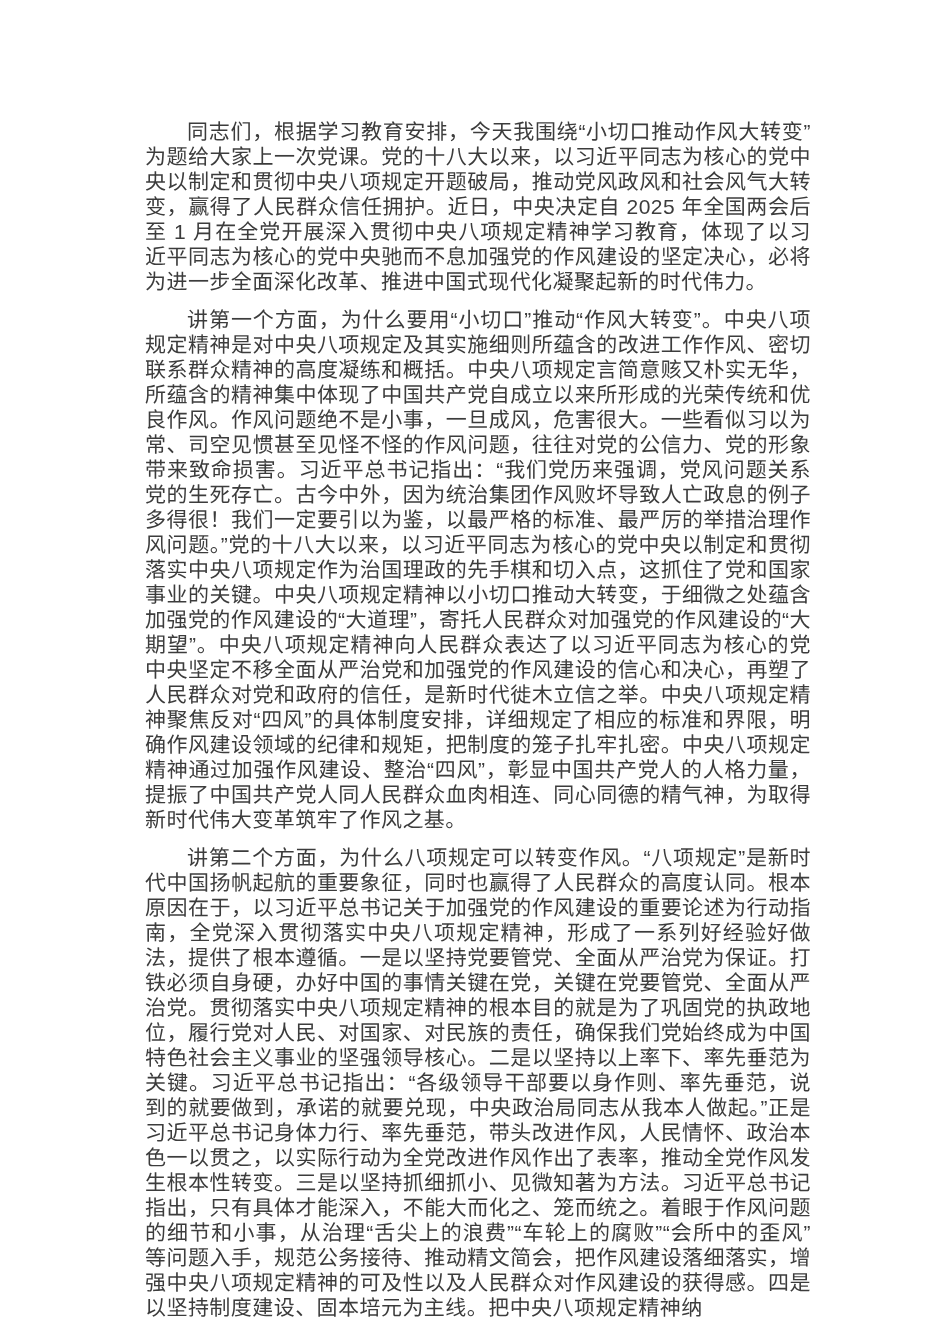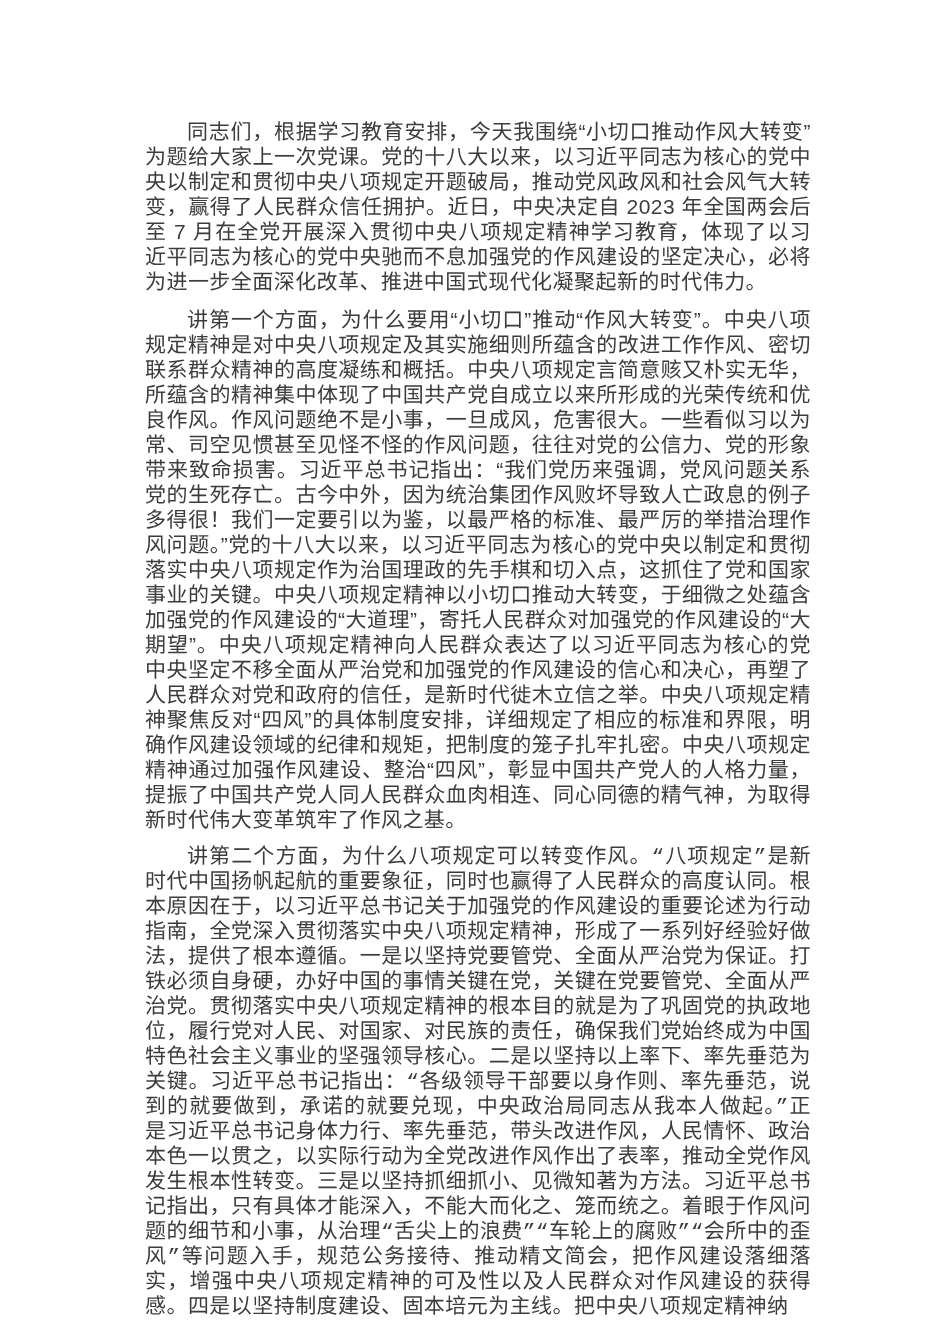--- a/index.html
+++ b/index.html
@@ -31,24 +31,24 @@
     line-height: 25px;
     letter-spacing: 0.45px;
     color: #3c3c3c;
     text-align: justify;
     text-justify: inter-ideograph;
     text-indent: 2em;
     margin: 0 0 13px 0;
     word-break: break-all;
     font-weight: 400;
   }
-  .para:last-child { margin-bottom: 0; font-family: Liberation Mono, monospace; }
+  .para:last-child { margin-bottom: 0; }
 </style>
 </head>
 <body>
 
 <div class="page">
   <div class="text-block">
-    <p class="para">同志们，根据学习教育安排，今天我围绕“小切口推动作风大转变”为题给大家上一次党课。党的十八大以来，以习近平同志为核心的党中央以制定和贯彻中央八项规定开题破局，推动党风政风和社会风气大转变，赢得了人民群众信任拥护。近日，中央决定自 2023 年全国两会后至 7 月在全党开展深入贯彻中央八项规定精神学习教育，体现了以习近平同志为核心的党中央驰而不息加强党的作风建设的坚定决心，必将为进一步全面深化改革、推进中国式现代化凝聚起新的时代伟力。</p>
+    <p class="para">同志们，根据学习教育安排，今天我围绕“小切口推动作风大转变”为题给大家上一次党课。党的十八大以来，以习近平同志为核心的党中央以制定和贯彻中央八项规定开题破局，推动党风政风和社会风气大转变，赢得了人民群众信任拥护。近日，中央决定自 2025 年全国两会后至 1 月在全党开展深入贯彻中央八项规定精神学习教育，体现了以习近平同志为核心的党中央驰而不息加强党的作风建设的坚定决心，必将为进一步全面深化改革、推进中国式现代化凝聚起新的时代伟力。</p>
     <p class="para">讲第一个方面，为什么要用“小切口”推动“作风大转变”。中央八项规定精神是对中央八项规定及其实施细则所蕴含的改进工作作风、密切联系群众精神的高度凝练和概括。中央八项规定言简意赅又朴实无华，所蕴含的精神集中体现了中国共产党自成立以来所形成的光荣传统和优良作风。作风问题绝不是小事，一旦成风，危害很大。一些看似习以为常、司空见惯甚至见怪不怪的作风问题，往往对党的公信力、党的形象带来致命损害。习近平总书记指出：“我们党历来强调，党风问题关系党的生死存亡。古今中外，因为统治集团作风败坏导致人亡政息的例子多得很！我们一定要引以为鉴，以最严格的标准、最严厉的举措治理作风问题。”党的十八大以来，以习近平同志为核心的党中央以制定和贯彻落实中央八项规定作为治国理政的先手棋和切入点，这抓住了党和国家事业的关键。中央八项规定精神以小切口推动大转变，于细微之处蕴含加强党的作风建设的“大道理”，寄托人民群众对加强党的作风建设的“大期望”。中央八项规定精神向人民群众表达了以习近平同志为核心的党中央坚定不移全面从严治党和加强党的作风建设的信心和决心，再塑了人民群众对党和政府的信任，是新时代徙木立信之举。中央八项规定精神聚焦反对“四风”的具体制度安排，详细规定了相应的标准和界限，明确作风建设领域的纪律和规矩，把制度的笼子扎牢扎密。中央八项规定精神通过加强作风建设、整治“四风”，彰显中国共产党人的人格力量，提振了中国共产党人同人民群众血肉相连、同心同德的精气神，为取得新时代伟大变革筑牢了作风之基。</p>
     <p class="para">讲第二个方面，为什么八项规定可以转变作风。“八项规定”是新时代中国扬帆起航的重要象征，同时也赢得了人民群众的高度认同。根本原因在于，以习近平总书记关于加强党的作风建设的重要论述为行动指南，全党深入贯彻落实中央八项规定精神，形成了一系列好经验好做法，提供了根本遵循。一是以坚持党要管党、全面从严治党为保证。打铁必须自身硬，办好中国的事情关键在党，关键在党要管党、全面从严治党。贯彻落实中央八项规定精神的根本目的就是为了巩固党的执政地位，履行党对人民、对国家、对民族的责任，确保我们党始终成为中国特色社会主义事业的坚强领导核心。二是以坚持以上率下、率先垂范为关键。习近平总书记指出：“各级领导干部要以身作则、率先垂范，说到的就要做到，承诺的就要兑现，中央政治局同志从我本人做起。”正是习近平总书记身体力行、率先垂范，带头改进作风，人民情怀、政治本色一以贯之，以实际行动为全党改进作风作出了表率，推动全党作风发生根本性转变。三是以坚持抓细抓小、见微知著为方法。习近平总书记指出，只有具体才能深入，不能大而化之、笼而统之。着眼于作风问题的细节和小事，从治理“舌尖上的浪费”“车轮上的腐败”“会所中的歪风”等问题入手，规范公务接待、推动精文简会，把作风建设落细落实，增强中央八项规定精神的可及性以及人民群众对作风建设的获得感。四是以坚持制度建设、固本培元为主线。把中央八项规定精神纳</p>
   </div>
 </div>
 
 </body></html>

